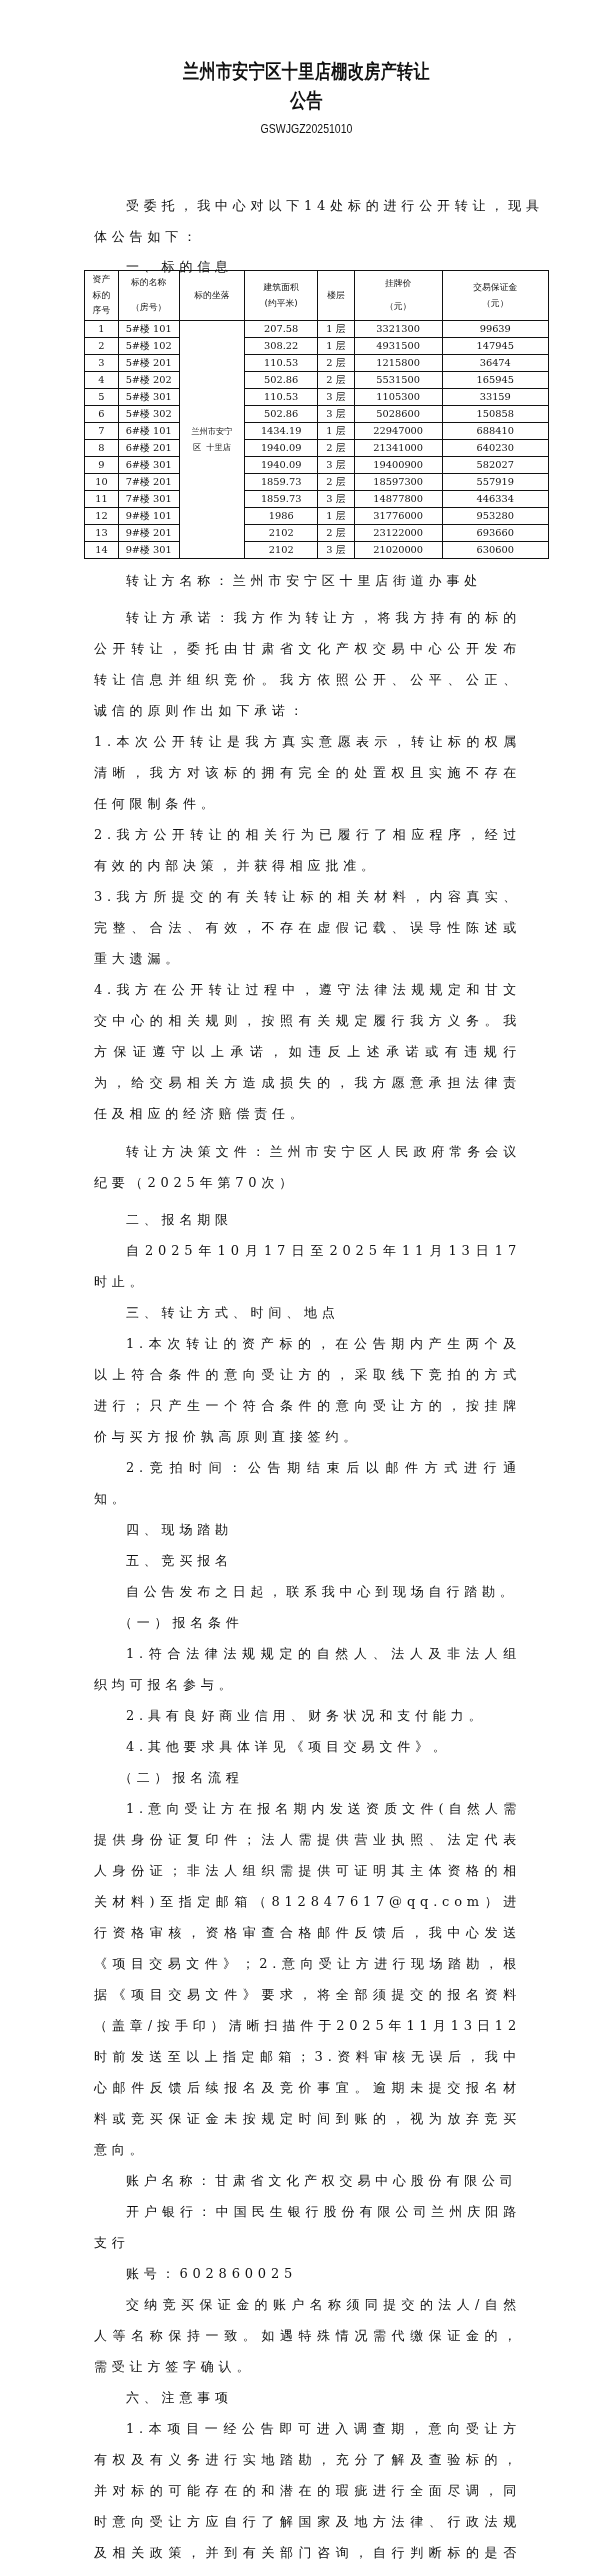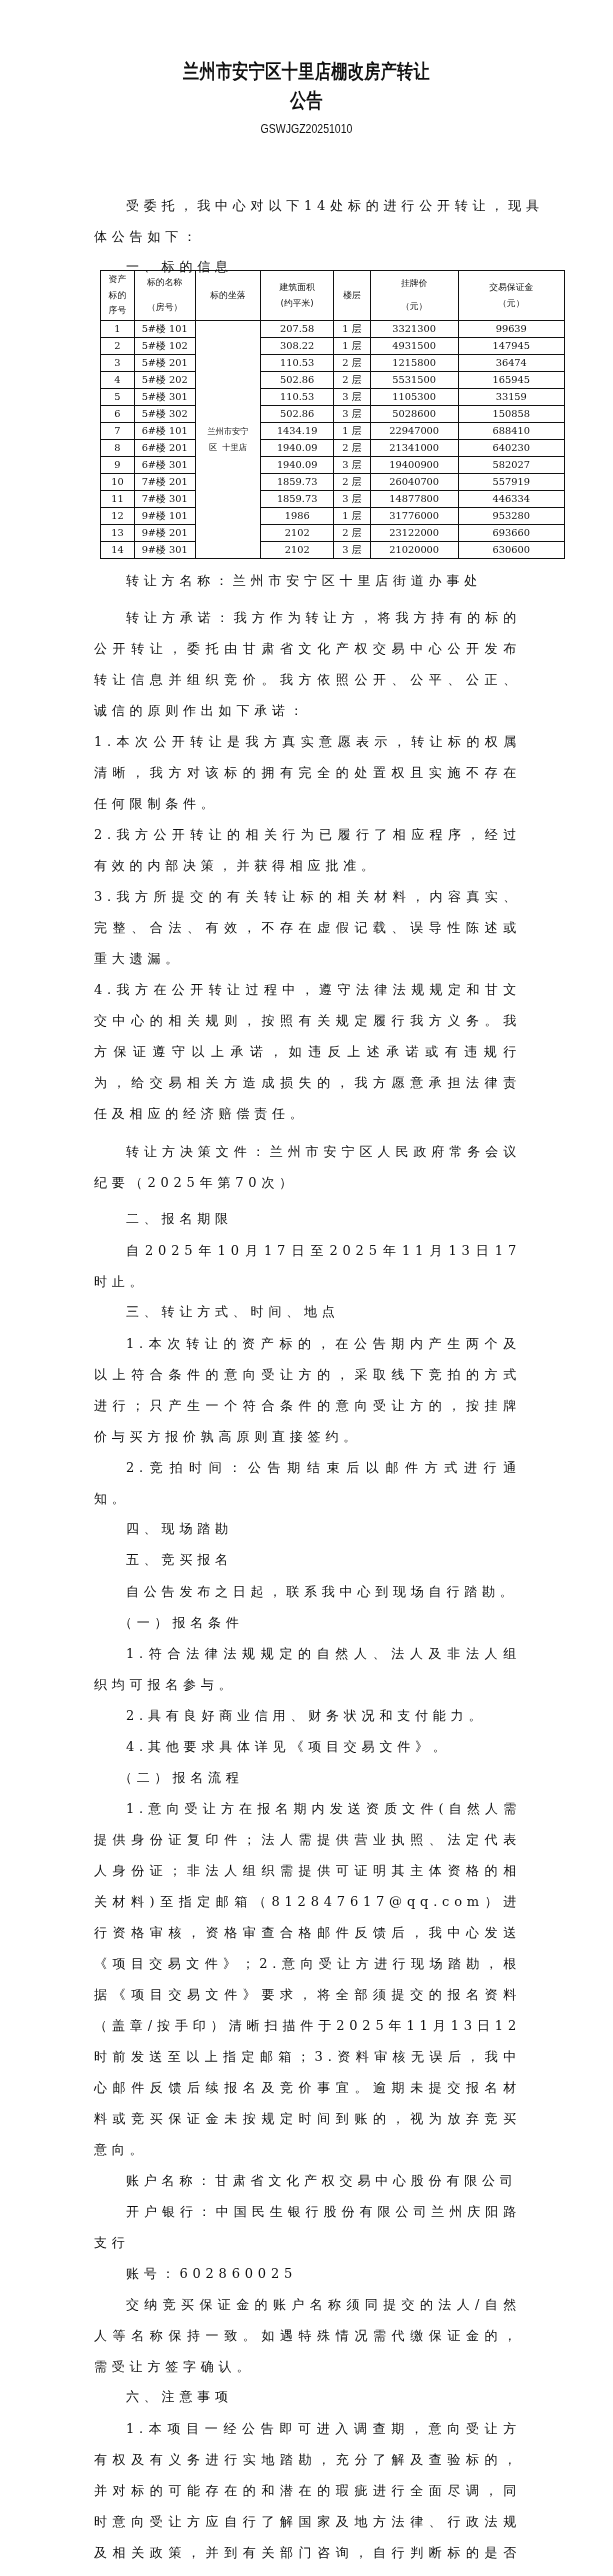--- a/index.html
+++ b/index.html
@@ -8,22 +8,22 @@
   .page { position: absolute; left: 0; top: 0; width: 613px; height: 3957px; }
   .title { position: absolute; left: 0; width: 613px; text-align: center;
            font-family: "DejaVu Serif", serif; font-weight: bold; font-size: 19.6px;
            letter-spacing: 0.5px; transform: scaleX(0.82); }
   .code { position: absolute; left: 0; width: 613px; text-align: center;
           font-family: "Liberation Sans", sans-serif; font-size: 12.4px; transform: scaleX(0.85); }
   .body { position: absolute; left: 94px; width: 427px; }
   .p { font-size: 13px; line-height: 31px; letter-spacing: 4.8px; text-align: justify;
        margin: 0; word-break: break-all; }
   .p.ind { text-indent: 32px; }
-  .p.h { text-indent: 32px; font-family: Liberation Mono, monospace; }
-  table.tbl { position: absolute; left: 100px; top: 270px; width: 465px;
+  .p.h { text-indent: 32px; }
+  table.tbl { position: absolute; left: 84px; top: 270px; width: 465px;
               border-collapse: collapse; font-size: 9.8px; letter-spacing: 0; }
   table.tbl td, table.tbl th { border: 0.5px solid #111; text-align: center; padding: 0;
               font-weight: normal; }
   table.tbl thead tr { border-top: 1.5px solid #111; }
   table.tbl th { height: 49px; line-height: 15.5px; font-family: "DejaVu Sans", sans-serif; font-size: 8.8px; }
   table.tbl td { height: 16px; line-height: 16px; font-family: "DejaVu Serif", serif; font-size: 9.8px; }
   table.tbl td.loc { font-family: "DejaVu Sans", sans-serif; font-size: 8.2px; line-height: 15.5px; }
 </style>
 </head>
 <body>
@@ -154,21 +154,21 @@
           <td>1940.09</td>
           <td>3 层</td>
           <td>19400900</td>
           <td>582027</td>
         </tr>
         <tr>
           <td>10</td>
           <td>7#楼 201</td>
           <td>1859.73</td>
           <td>2 层</td>
-          <td>26040700</td>
+          <td>18597300</td>
           <td>557919</td>
         </tr>
         <tr>
           <td>11</td>
           <td>7#楼 301</td>
           <td>1859.73</td>
           <td>3 层</td>
           <td>14877800</td>
           <td>446334</td>
         </tr>

